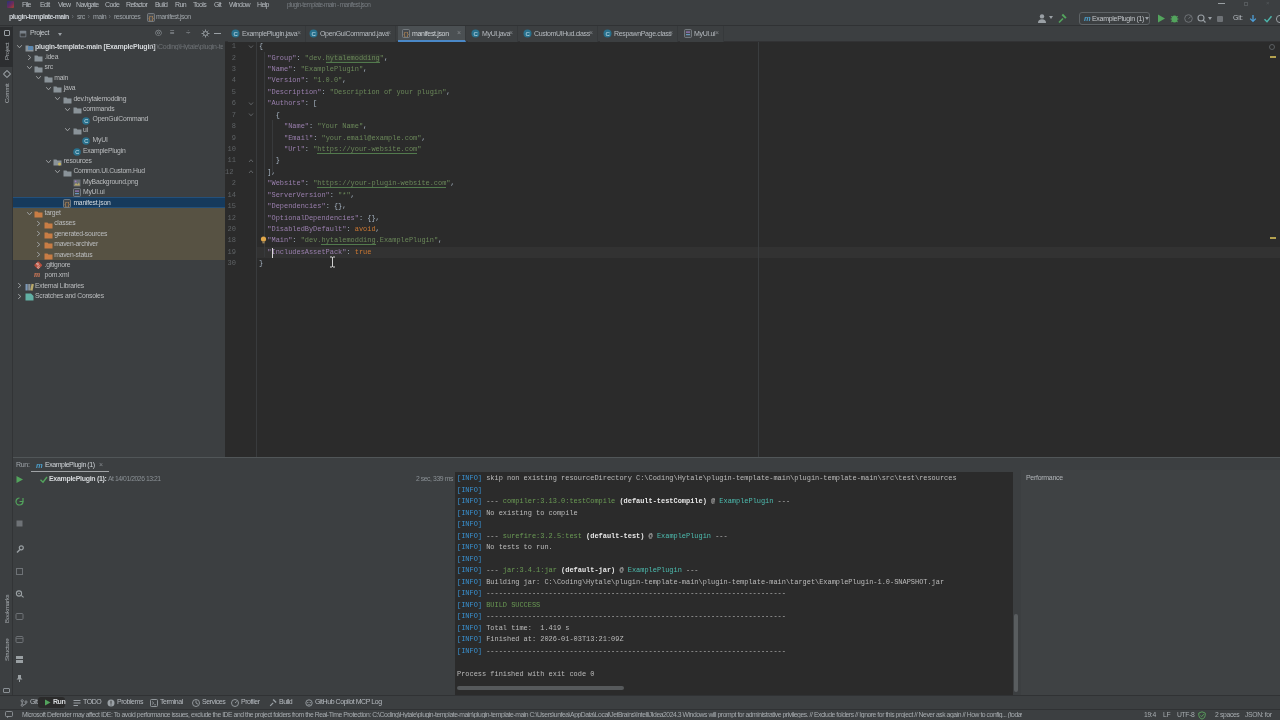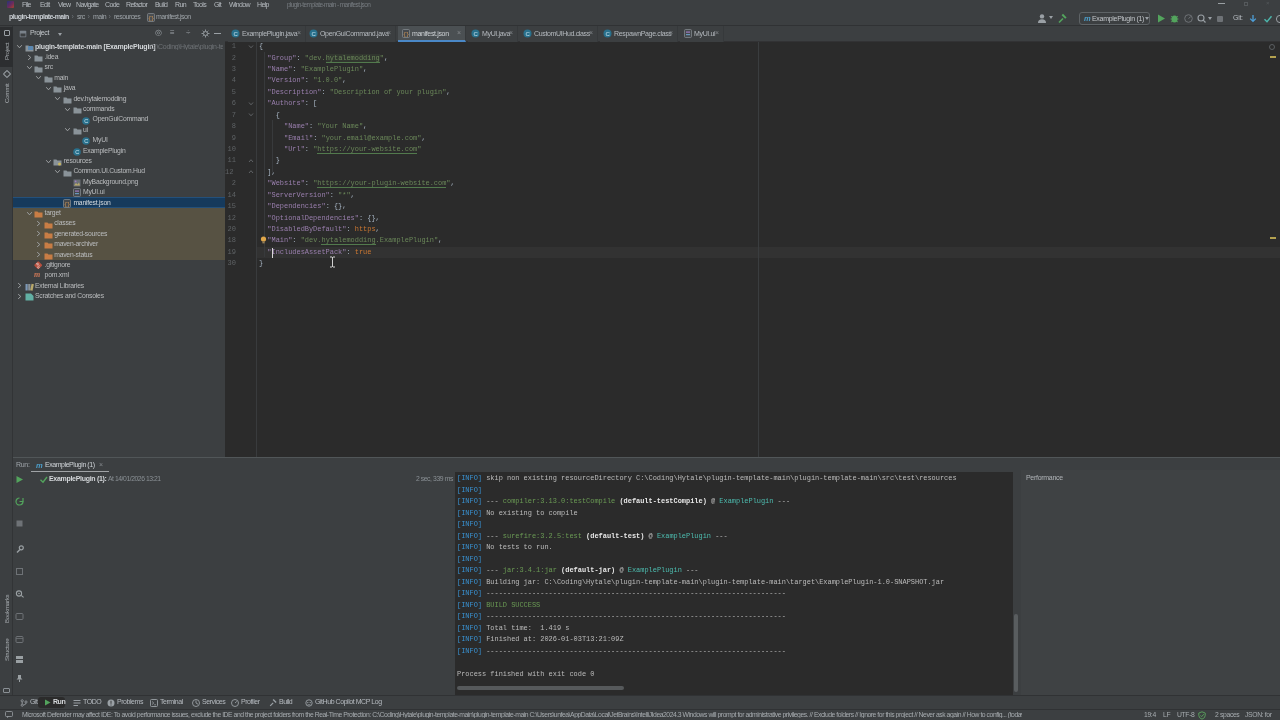--- a/index.html
+++ b/index.html
@@ -363,21 +363,21 @@
 <div class="a mono" style="left:259px;top:167.82px;font-size:6.95px;letter-spacing:0px;white-space:pre;">  <span style="color:#a9b7c6;">],</span></div>
 <div class="a mono" style="left:225px;top:179.23999999999998px;width:11px;text-align:right;font-size:7px;color:#5f6366;">2</div>
 <div class="a mono" style="left:259px;top:179.23999999999998px;font-size:6.95px;letter-spacing:0px;white-space:pre;">  <span style="color:#9a7fae;">"Website"</span><span style="color:#a9b7c6;">: </span><span style="color:#6A8759;">"</span><span style="color:#6A8759;border-bottom:1px solid #527a4d;">https://your-plugin-website.com</span><span style="color:#6A8759;">"</span><span style="color:#a9b7c6;">,</span></div>
 <div class="a mono" style="left:225px;top:190.66px;width:11px;text-align:right;font-size:7px;color:#5f6366;">14</div>
 <div class="a mono" style="left:259px;top:190.66px;font-size:6.95px;letter-spacing:0px;white-space:pre;">  <span style="color:#9a7fae;">"ServerVersion"</span><span style="color:#a9b7c6;">: </span><span style="color:#6A8759;">"*"</span><span style="color:#a9b7c6;">,</span></div>
 <div class="a mono" style="left:225px;top:202.07999999999998px;width:11px;text-align:right;font-size:7px;color:#5f6366;">15</div>
 <div class="a mono" style="left:259px;top:202.07999999999998px;font-size:6.95px;letter-spacing:0px;white-space:pre;">  <span style="color:#9a7fae;">"Dependencies"</span><span style="color:#a9b7c6;">: {},</span></div>
 <div class="a mono" style="left:225px;top:213.5px;width:11px;text-align:right;font-size:7px;color:#5f6366;">12</div>
 <div class="a mono" style="left:259px;top:213.5px;font-size:6.95px;letter-spacing:0px;white-space:pre;">  <span style="color:#9a7fae;">"OptionalDependencies"</span><span style="color:#a9b7c6;">: {},</span></div>
 <div class="a mono" style="left:225px;top:224.92px;width:11px;text-align:right;font-size:7px;color:#5f6366;">20</div>
-<div class="a mono" style="left:259px;top:224.92px;font-size:6.95px;letter-spacing:0px;white-space:pre;">  <span style="color:#9a7fae;">"DisabledByDefault"</span><span style="color:#a9b7c6;">: </span><span style="color:#CC7832;">https</span><span style="color:#a9b7c6;">,</span></div>
+<div class="a mono" style="left:259px;top:224.92px;font-size:6.95px;letter-spacing:0px;white-space:pre;">  <span style="color:#9a7fae;">"DisabledByDefault"</span><span style="color:#a9b7c6;">: </span><span style="color:#CC7832;">avoid</span><span style="color:#a9b7c6;">,</span></div>
 <div class="a mono" style="left:225px;top:236.33999999999997px;width:11px;text-align:right;font-size:7px;color:#5f6366;">18</div>
 <div class="a mono" style="left:259px;top:236.33999999999997px;font-size:6.95px;letter-spacing:0px;white-space:pre;">  <span style="color:#9a7fae;">"Main"</span><span style="color:#a9b7c6;">: </span><span style="color:#6A8759;">"dev.</span><span style="color:#6A8759;border-bottom:1px solid #527a4d;">hytalemodding</span><span style="color:#6A8759;">.ExamplePlugin"</span><span style="color:#a9b7c6;">,</span></div>
 <div class="a mono" style="left:225px;top:247.76px;width:11px;text-align:right;font-size:7px;color:#5f6366;">19</div>
 <div class="a mono" style="left:259px;top:247.76px;font-size:6.95px;letter-spacing:0px;white-space:pre;">  <span style="color:#9a7fae;">"IncludesAssetPack"</span><span style="color:#a9b7c6;">: </span><span style="color:#CC7832;">true</span></div>
 <div class="a mono" style="left:225px;top:259.18px;width:11px;text-align:right;font-size:7px;color:#5f6366;">30</div>
 <div class="a mono" style="left:259px;top:259.18px;font-size:6.95px;letter-spacing:0px;white-space:pre;"><span style="color:#a9b7c6;">}</span></div>
 <svg class="a" style="left:248px;top:43.5px" width="6" height="6">
     <path d="M1 1.5 L3 3.8 L5 1.5" stroke="#606366" stroke-width="1" fill="none"></path>
   </svg>
 <svg class="a" style="left:248px;top:100.6px" width="6" height="6">

